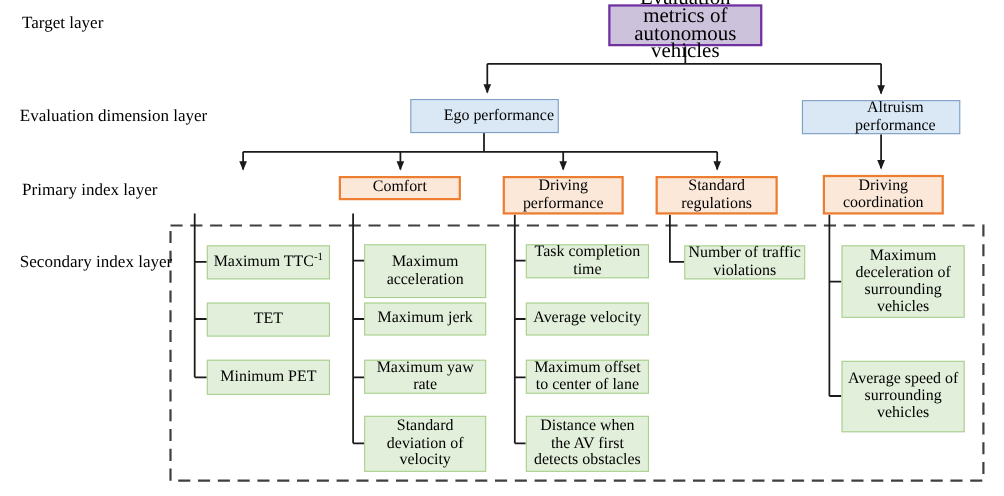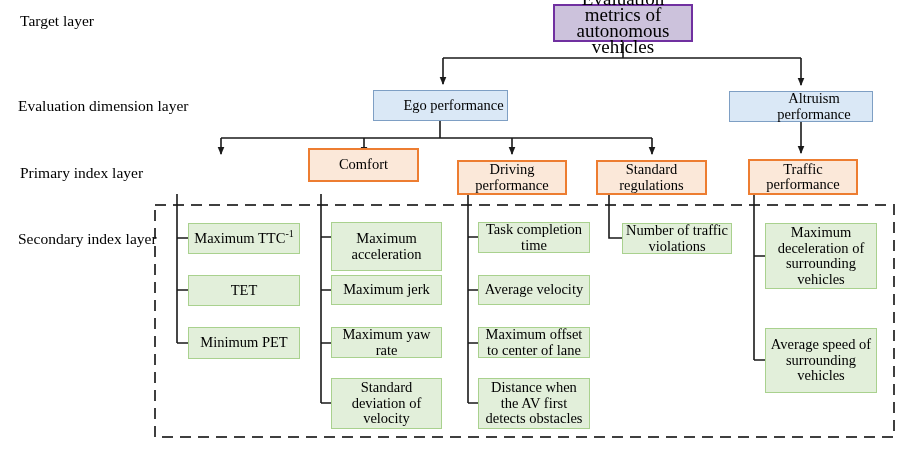--- a/index.html
+++ b/index.html
@@ -26,21 +26,21 @@
   .purple{background:#CCC2DC;border:2px solid #7030A0;}
   .blue{background:#DAE8F6;border:1.8px solid #7E9FC4;padding-left:28px;}
   .orange{background:#FBE8D9;border:2px solid #ED7D31;}
   .green{background:#E2EFDA;border:1.6px solid #A9D18E;}
 
   .n-root{left:553px;top:4px;width:140px;height:38px;font-size:19px;line-height:16px;}
   .n-ego{left:373px;top:90px;width:135px;height:31px;}
   .n-altruism{left:729px;top:91px;width:144px;height:31px;}
 
   .n-safety{left:166px;top:160px;width:110px;height:34px;}
-  .n-comfort{left:308px;top:148px;width:111px;height:34px;text-align:right;}
+  .n-comfort{left:308px;top:160px;width:111px;height:22px;text-align:right;}
   .n-driving{left:457px;top:160px;width:110px;height:35px;}
   .n-standard{left:596px;top:160px;width:111px;height:35px;}
   .n-traffic{left:748px;top:159px;width:110px;height:36px;}
 
   .n-s1{left:188px;top:223px;width:112px;height:31px;}
   .n-s2{left:188px;top:275px;width:112px;height:31px;}
   .n-s3{left:188px;top:327px;width:112px;height:32px;}
 
   .n-c1{left:331px;top:222px;width:111px;height:49px;}
   .n-c2{left:331px;top:275px;width:111px;height:30px;}
@@ -116,21 +116,21 @@
   <div class="node orange n-comfort">
     <span>Comfort</span>
   </div>
   <div class="node orange n-driving">
     <span>Driving performance</span>
   </div>
   <div class="node orange n-standard">
     <span>Standard regulations</span>
   </div>
   <div class="node orange n-traffic">
-    <span>Traffic performance</span>
+    <span>Driving coordination</span>
   </div>
 
   <div class="node green n-s1">
     <span><span>Maximum TTC</span><sup>-1</sup></span>
   </div>
   <div class="node green n-s2">
     <span>TET</span>
   </div>
   <div class="node green n-s3">
     <span>Minimum PET</span>

